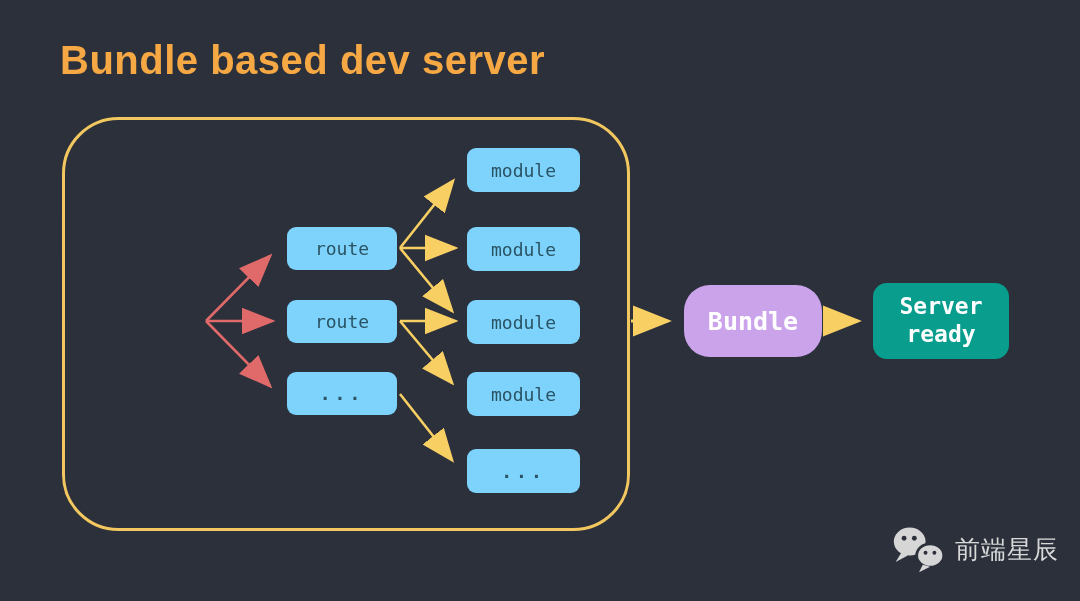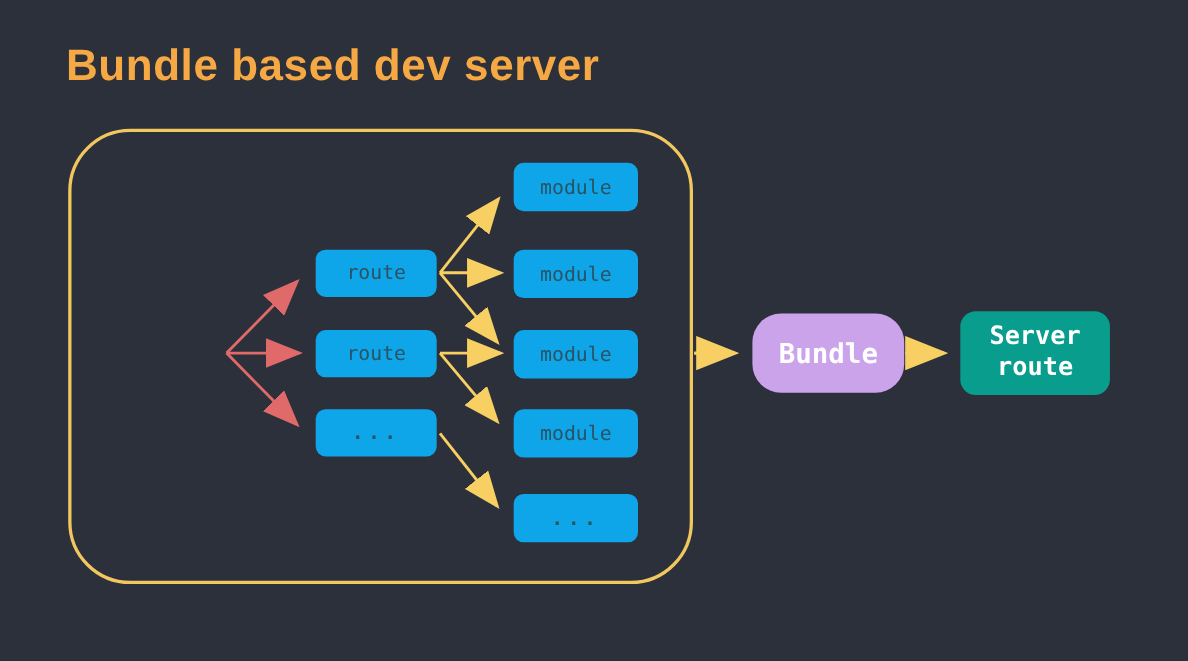--- a/index.html
+++ b/index.html
@@ -23,21 +23,21 @@
   .node{
     position:absolute;
     display:flex;align-items:center;justify-content:center;
     border-radius:9px;
     font-family:"DejaVu Sans Mono","Liberation Mono",monospace;
     font-size:18px;font-weight:500;
     color:#2a5364;
     text-align:center;
     box-sizing:border-box;
   }
-  .node.green{background:#0ea5e9;}
+  .node.green{background:#7dd3fc;}
   .node.light-green{background:#c9e78b;}
   .node.ellipsis{letter-spacing:4px;font-weight:700;}
 
   .node-entry{left:92px;top:300px;width:110px;height:43px;}
   .node-route-1{left:287px;top:227px;width:110px;height:43px;}
   .node-route-2{left:287px;top:300px;width:110px;height:43px;}
   .node-route-more{left:287px;top:372px;width:110px;height:43px;}
   .node-module-1{left:467px;top:148px;width:113px;height:44px;}
   .node-module-2{left:467px;top:227px;width:113px;height:44px;}
   .node-module-3{left:467px;top:300px;width:113px;height:44px;}
@@ -132,17 +132,30 @@
   </div>
   <div class="node green ellipsis node-module-more">
     <span>...</span>
   </div>
 
   <div class="node node-bundle">
     <span>Bundle</span>
   </div>
 
   <div class="node node-server">
-    <span class="wrap">Server route</span>
+    <span class="wrap">Server ready</span>
   </div>
 
+  <div class="brand">
+    <svg width="56" height="50" viewBox="0 0 60 52">
+      <ellipse cx="20" cy="18" rx="17" ry="15" fill="#d6d6d6"></ellipse>
+      <path d="M11,30 L5,40 L18,33 Z" fill="#d6d6d6"></path>
+      <circle cx="14" cy="14.5" r="2.6" fill="#2b303b"></circle>
+      <circle cx="25" cy="14.5" r="2.6" fill="#2b303b"></circle>
+      <ellipse cx="42" cy="33" rx="14.5" ry="12.5" fill="#d6d6d6" stroke="#2b303b" stroke-width="3"></ellipse>
+      <path d="M34,43 L30,51 L42,45 Z" fill="#d6d6d6"></path>
+      <circle cx="37" cy="30" r="2.1" fill="#2b303b"></circle>
+      <circle cx="46.5" cy="30" r="2.1" fill="#2b303b"></circle>
+    </svg>
+    <span class="brand-name">前端星辰</span>
+  </div>
 
 </div>
 
 </body></html>

